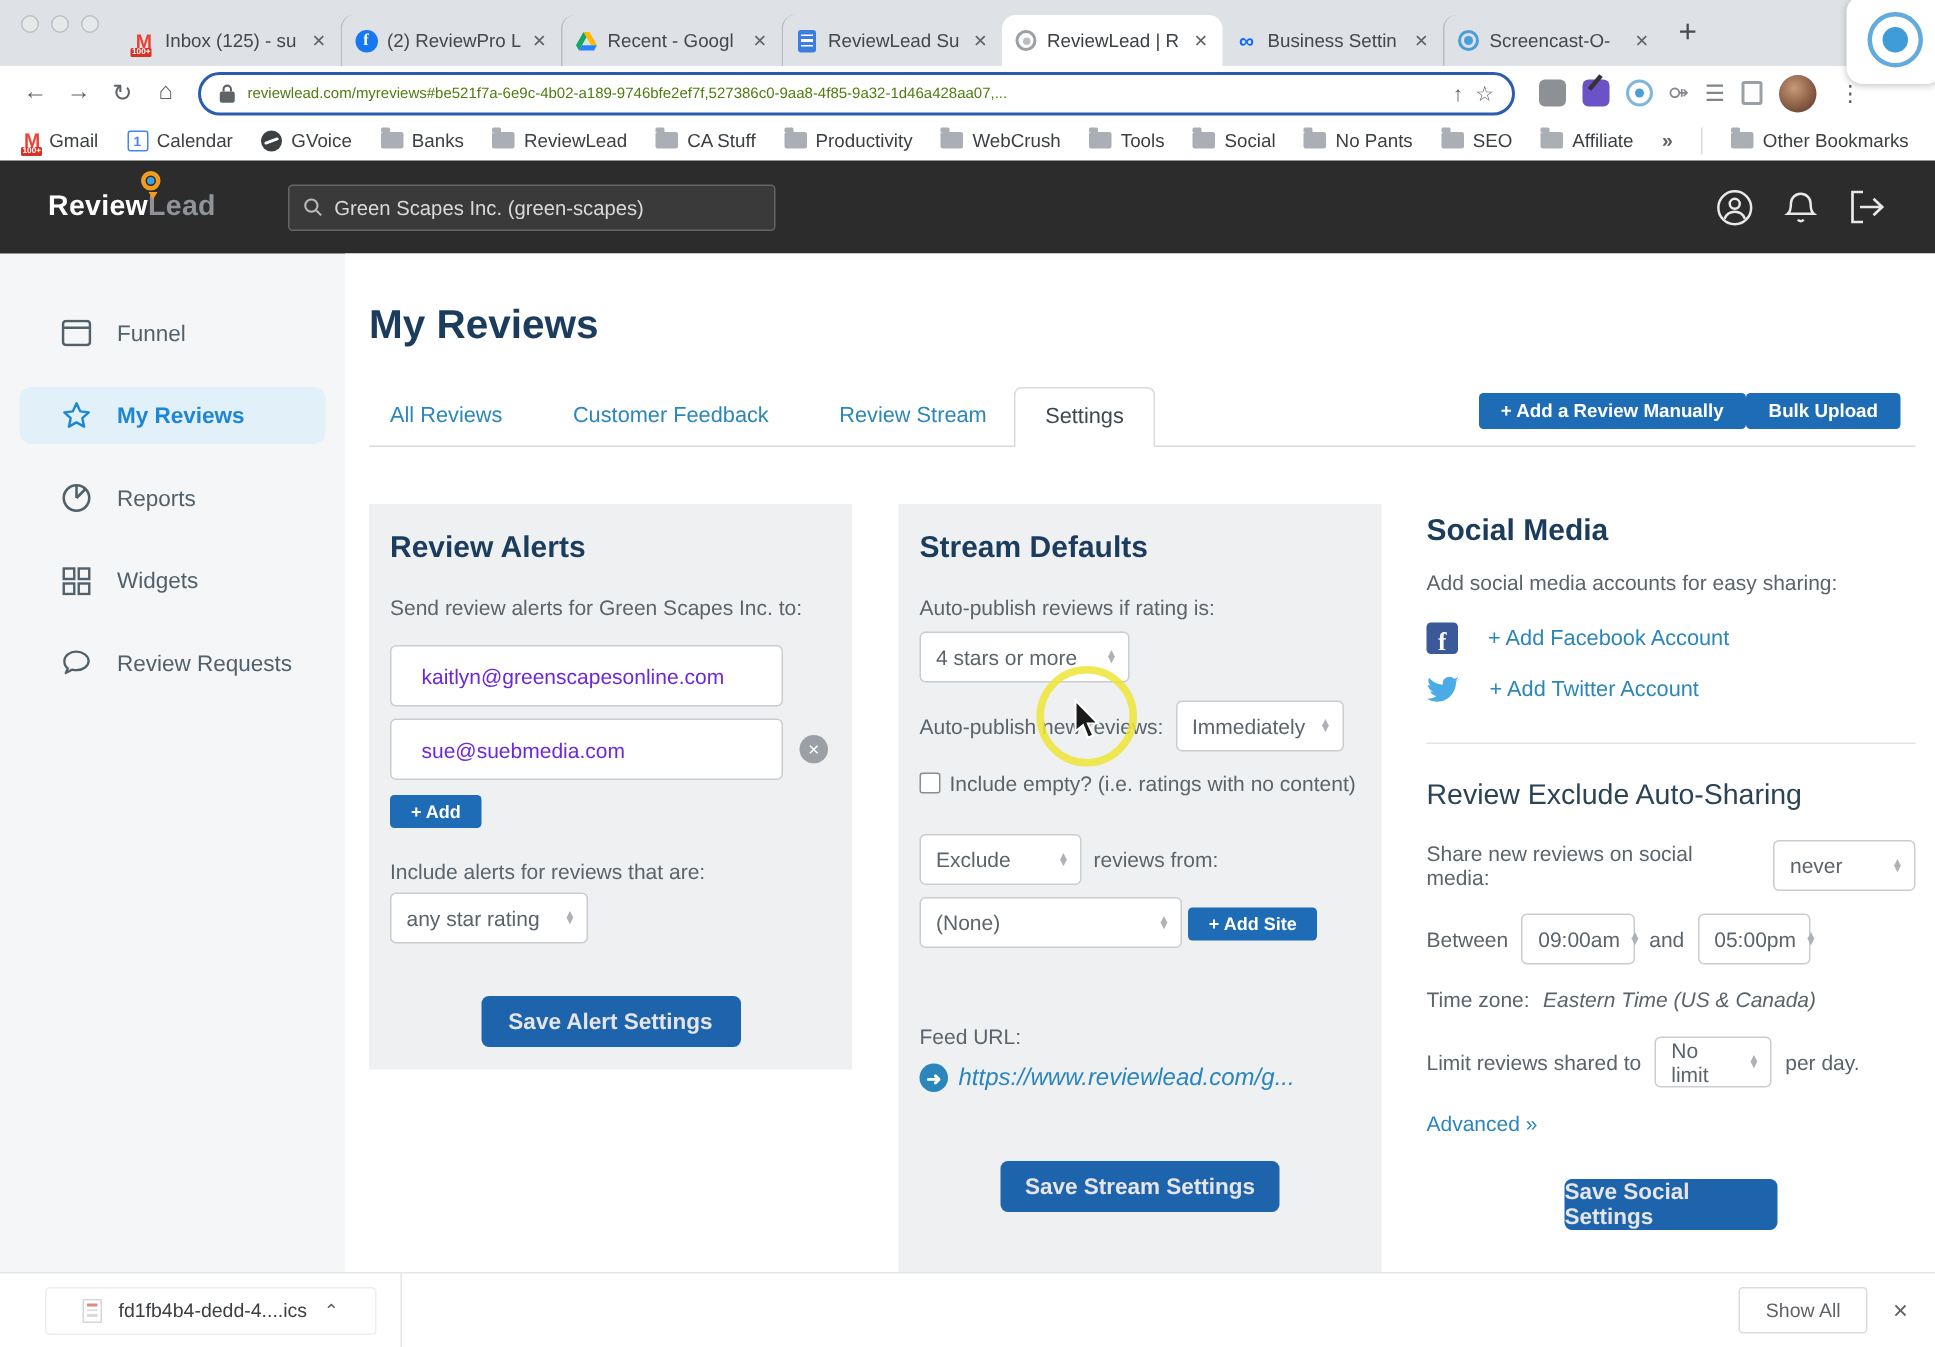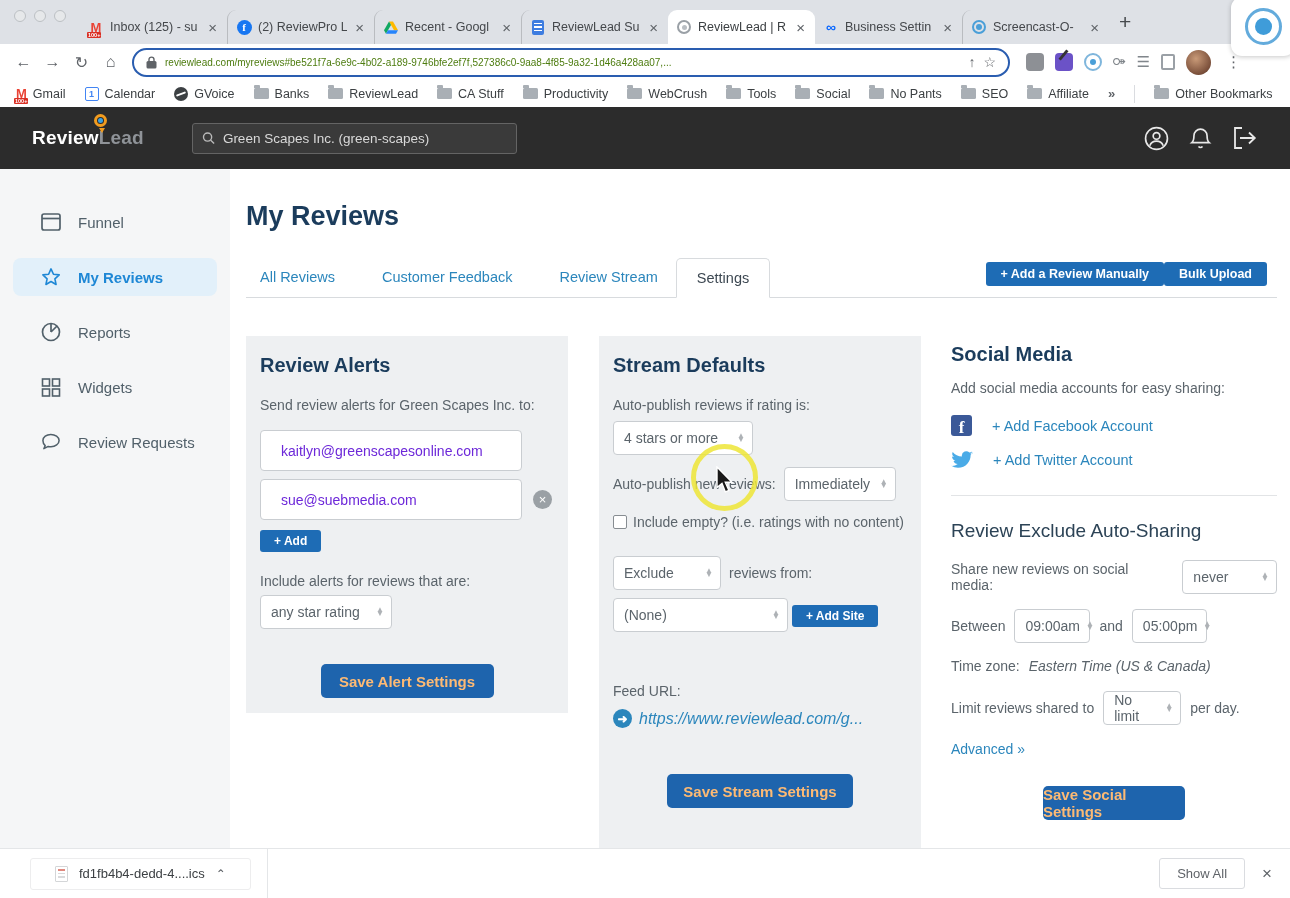--- a/index.html
+++ b/index.html
@@ -92,21 +92,21 @@
   .panel1{left:16px;top:167px;height:377px}
   .panel2{left:369px;top:167px;height:564px}
   .ptitle{font-size:20px;font-weight:bold;color:#1b3c5c;margin:2px 0 20px}
   .plabel{font-size:14px;color:#5b646b}
   .textinput{width:262px;height:41px;background:#fff;border:1px solid #c9cdd1;border-radius:4px;padding:0 20px;font-size:14px;color:#6d28d9;font-family:"Liberation Sans",sans-serif;outline:none}
   .emailrow{display:flex;align-items:center;gap:11px;margin-bottom:8px}
   .removex{width:19px;height:19px;border-radius:50%;background:#9aa0a5;color:#fff;font-size:13px;line-height:1;display:flex;align-items:center;justify-content:center}
   .smallbtn{display:inline-block;background:#1e6cb5;color:#fff;font-weight:bold;font-size:12px;border-radius:3px;padding:4px 14px}
   .select{height:34px;background:#fff;border:1px solid #c9cdd1;border-radius:4px;display:inline-flex;align-items:center;justify-content:space-between;padding:0 7px 0 10px;font-size:14px;color:#5b646b;gap:6px}
   .arrows{display:flex;flex-direction:column;align-items:center;line-height:.55;color:#aeb2b6;font-size:8px}
-  .savebtn{background:#1e64ad;color:#fdba74;font-weight:bold;font-size:15px;border-radius:5px;height:34px;display:flex;align-items:center;justify-content:center}
+  .savebtn{background:#1e64ad;color:#e5e5e5;font-weight:bold;font-size:15px;border-radius:5px;height:34px;display:flex;align-items:center;justify-content:center}
   .inline{display:flex;align-items:center;gap:8px}
   .checkbox{width:14px;height:14px;border:1px solid #878d92;border-radius:2px;background:#fff;flex:0 0 14px}
   .feedicon{width:19px;height:19px;border-radius:50%;background:#2b86bc;color:#fff;font-size:12px;font-weight:bold;display:flex;align-items:center;justify-content:center}
   .feedlink{color:#2b86bc;font-style:italic;font-size:16px;white-space:nowrap}
 
   .col3{position:absolute;left:721px;top:172px;width:326px}
   .fbicon{width:21px;height:21px;background:#3b5998;border-radius:3px;color:#fff;font-weight:bold;font-size:17px;line-height:1;display:flex;align-items:flex-end;justify-content:center;font-family:"Liberation Serif",serif;overflow:hidden}
   .link{color:#2b86bc;font-size:14.5px}
   .divider{border:none;border-top:1px solid #e2e4e6;margin:26px 0 24px}
   .sharetitle{font-size:19px;color:#2c4356;margin-bottom:18px}

